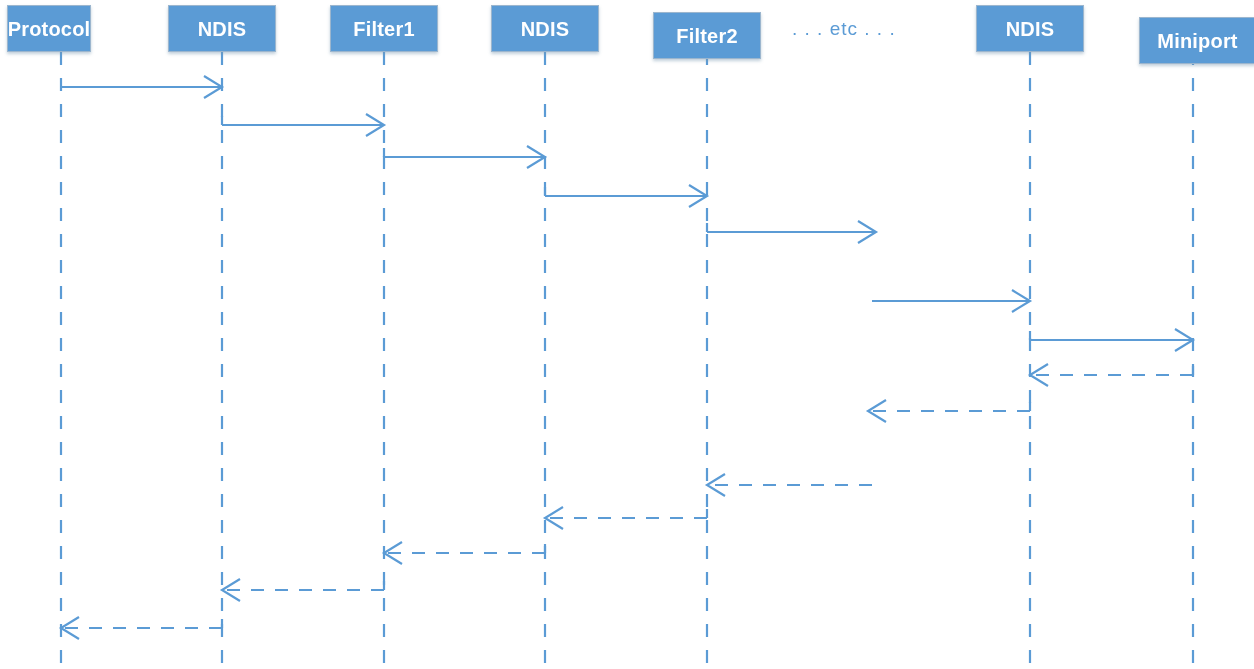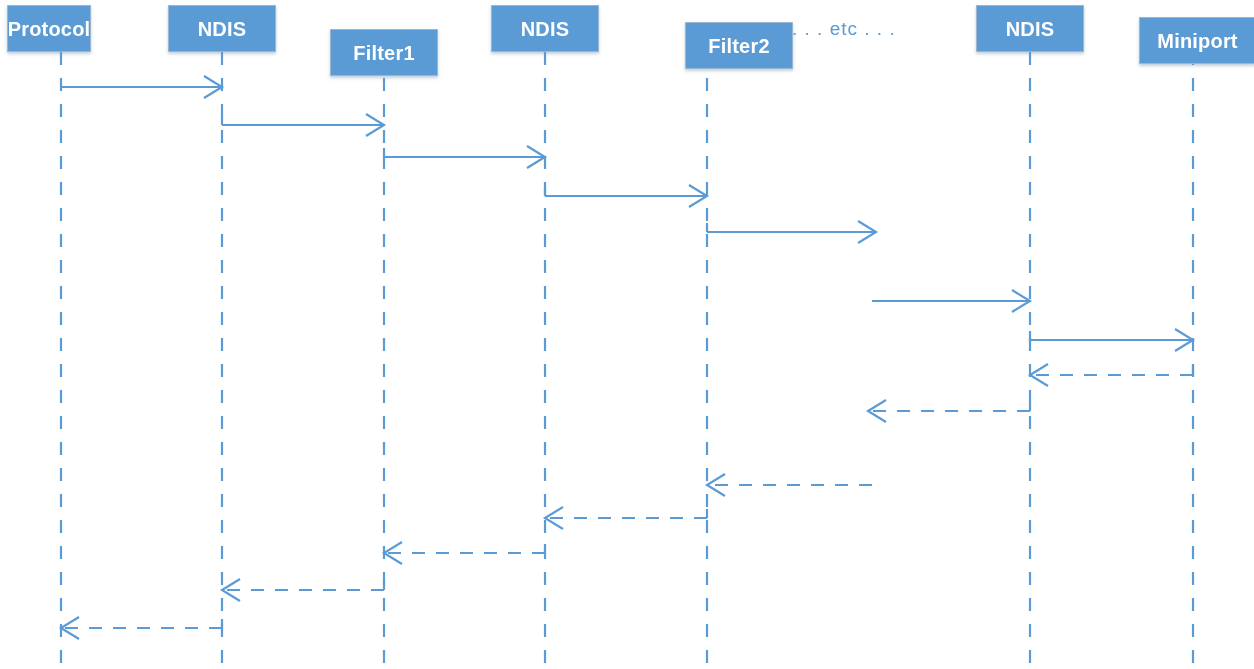--- a/index.html
+++ b/index.html
@@ -139,27 +139,27 @@
       </g>
   </svg>
 
   <div id="boxes">
       <div class="lifeline-box" style="left: 7px; top: 5px; width: 84px; height: 47px;">
         <span class="box-label">Protocol</span>
       </div>
       <div class="lifeline-box" style="left: 168px; top: 5px; width: 108px; height: 47px;">
         <span class="box-label">NDIS</span>
       </div>
-      <div class="lifeline-box" style="left: 330px; top: 5px; width: 108px; height: 47px; margin-top: 24px;">
+      <div class="lifeline-box" style="left: 330px; top: 5px; width: 108px; height: 47px;">
         <span class="box-label">Filter1</span>
       </div>
       <div class="lifeline-box" style="left: 491px; top: 5px; width: 108px; height: 47px;">
         <span class="box-label">NDIS</span>
       </div>
-      <div class="lifeline-box" style="left: 653px; top: 22px; width: 108px; height: 47px; margin-left: 32px;">
+      <div class="lifeline-box" style="left: 653px; top: 12px; width: 108px; height: 47px;">
         <span class="box-label">Filter2</span>
       </div>
       <div class="lifeline-box" style="left: 976px; top: 5px; width: 108px; height: 47px;">
         <span class="box-label">NDIS</span>
       </div>
       <div class="lifeline-box" style="left: 1139px; top: 17px; width: 117px; height: 47px;">
         <span class="box-label">Miniport</span>
       </div>
     </div>
 

